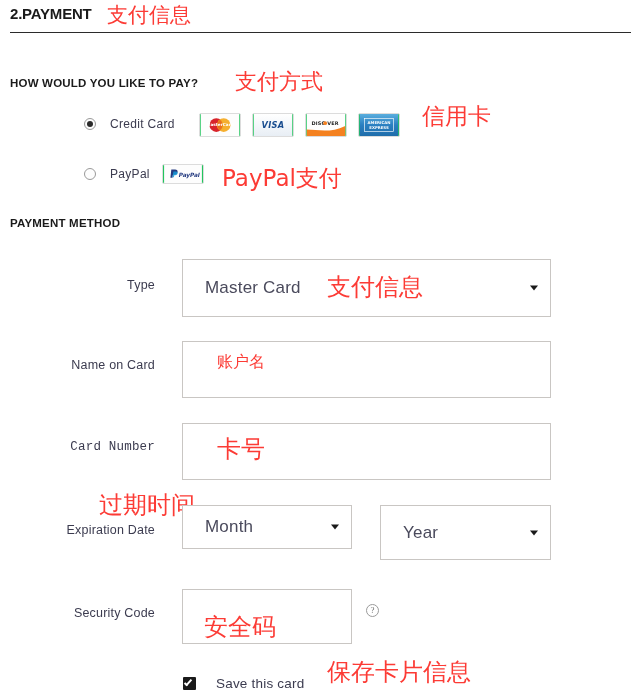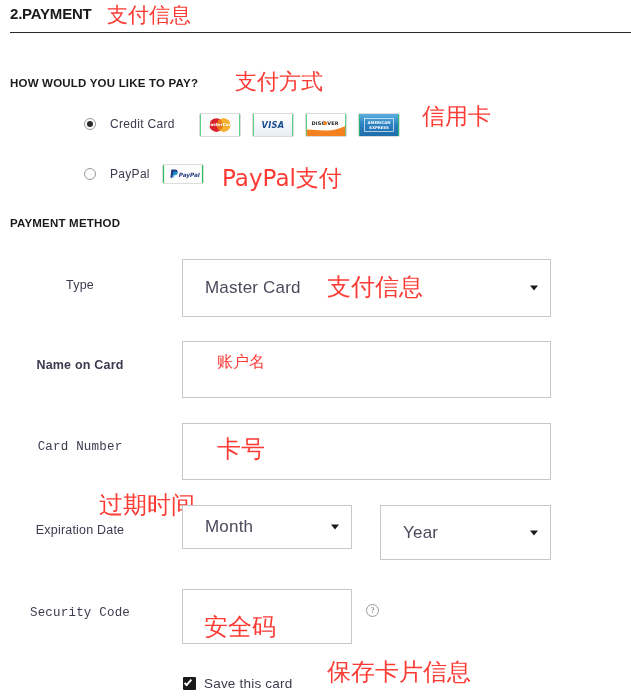--- a/index.html
+++ b/index.html
@@ -124,21 +124,21 @@
     left: 162px;
     top: 164px;
     width: 42px;
     height: 20px;
   }
 
   
   .field-label {
     position: absolute;
     width: 150px;
-    text-align: center;
+    text-align: right;
     font-size: 12.5px;
     color: #3b3b4f;
     letter-spacing: 0.2px;
     white-space: nowrap;
     left: 5px;
   }
 
   .box {
     position: absolute;
     border: 1px solid #c9c6c3;
@@ -164,31 +164,31 @@
     height: 0;
     border-left: 4px solid transparent;
     border-right: 4px solid transparent;
     border-top: 5px solid #1a1a1a;
   }
 
   
   #type-label   { top: 278px; }
   #type-box     { left: 182px; top: 259px; width: 369px; height: 58px; }
 
-  #name-label   { top: 358px; font-weight: bold; }
+  #name-label   { top: 358px; }
   #name-box     { left: 182px; top: 341px; width: 369px; height: 57px; }
 
   #cardnum-label{ top: 440px; font-family: Liberation Mono, monospace; }
   #cardnum-box  { left: 182px; top: 423px; width: 369px; height: 57px; }
 
   #exp-label    { top: 523px; }
   #month-box    { left: 182px; top: 505px; width: 170px; height: 44px; }
   #year-box     { left: 380px; top: 505px; width: 171px; height: 55px; }
 
-  #sec-label    { top: 606px; font-family: Liberation Mono, monospace; }
+  #sec-label    { top: 606px; }
   #sec-box      { left: 182px; top: 589px; width: 170px; height: 55px; }
 
   
   .help-icon {
     position: absolute;
     left: 366px;
     top: 604px;
     width: 13px;
     height: 13px;
     border: 1px solid #9a9a9a;
@@ -223,21 +223,21 @@
     left: 3px;
     top: 1px;
     width: 4px;
     height: 8px;
     border: solid #ffffff;
     border-width: 0 2px 2px 0;
     transform: rotate(42deg);
     box-sizing: border-box;
   }
   .save-label {
-    margin-left: 8px;
+    margin-left: 20px;
     font-size: 13.5px;
     color: #3b3b4f;
     letter-spacing: 0.2px;
     white-space: nowrap;
   }
 </style>
 </head>
 <body>
 
 <div class="section-head">2.PAYMENT</div>

